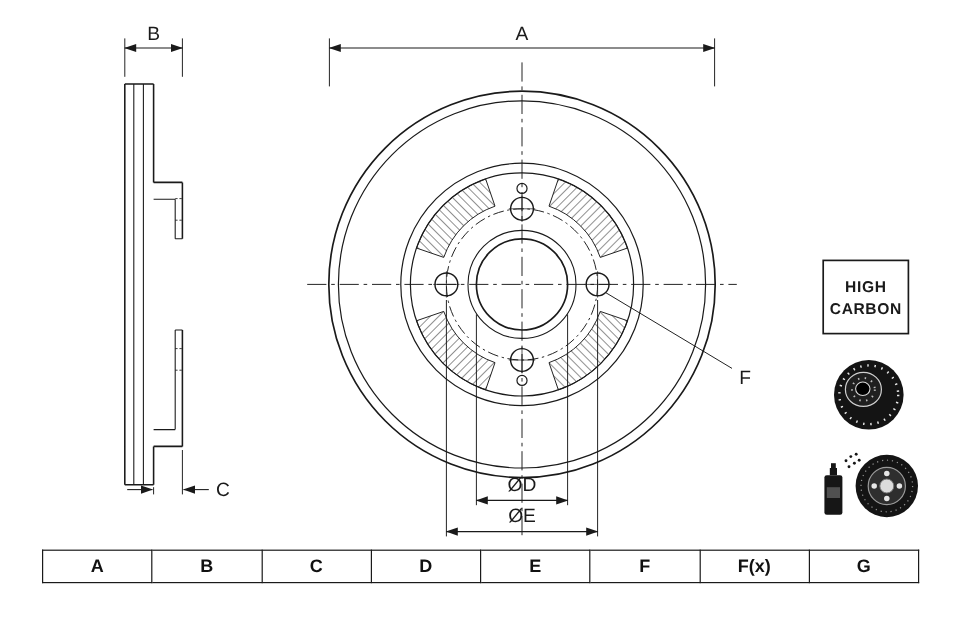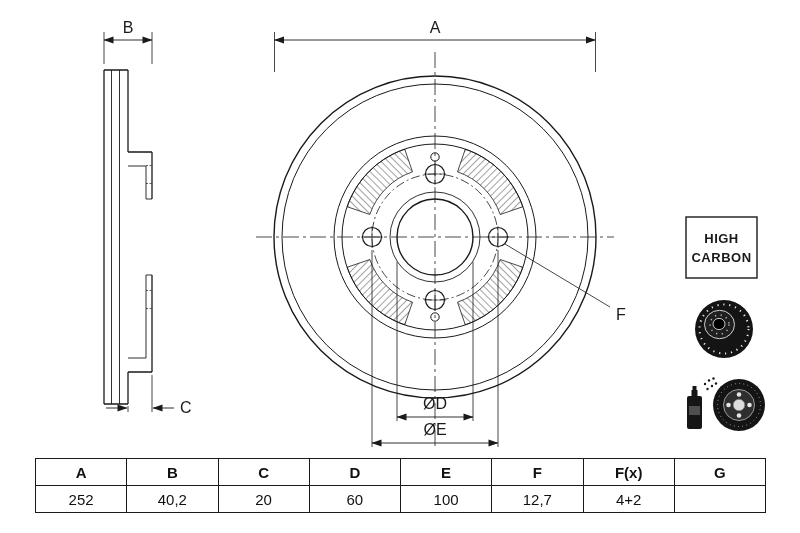--- a/index.html
+++ b/index.html
@@ -170,26 +170,16 @@
         <tr>
       <th>A</th>
       <th>B</th>
       <th>C</th>
       <th>D</th>
       <th>E</th>
       <th>F</th>
       <th>F(x)</th>
       <th>G</th>
     </tr>
-    <tr>
-      <td>252</td>
-      <td>40,2</td>
-      <td>20</td>
-      <td>60</td>
-      <td>100</td>
-      <td>12,7</td>
-      <td>4+2</td>
-      <td></td>
-    </tr>
   </tbody>
     </table>
 
 </div>
 
 </body></html>

